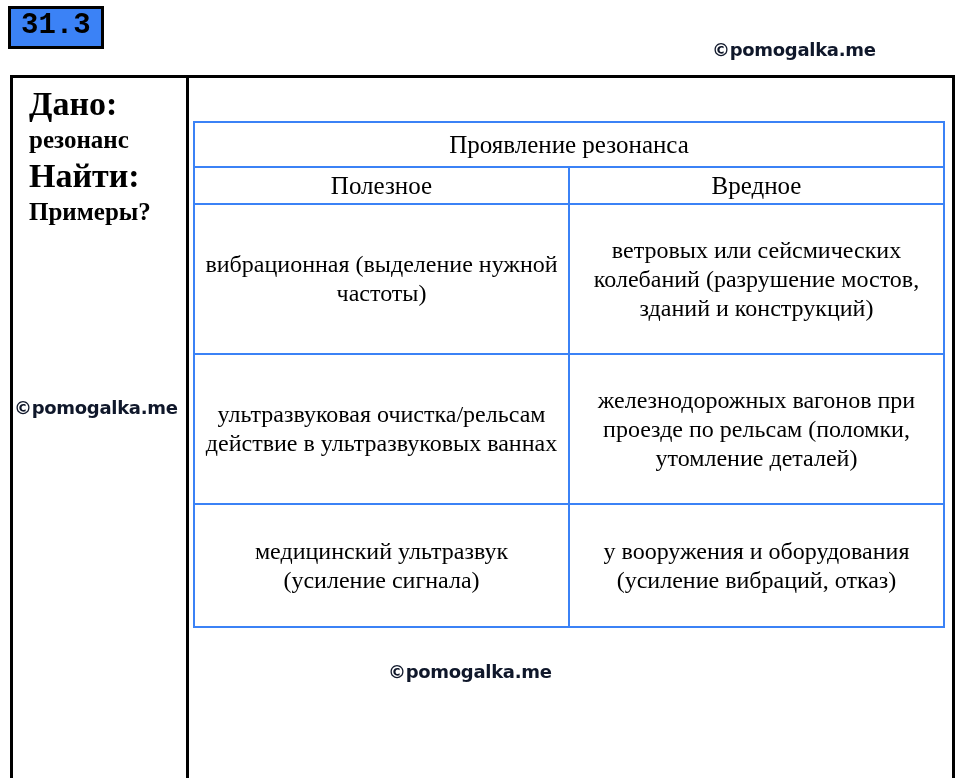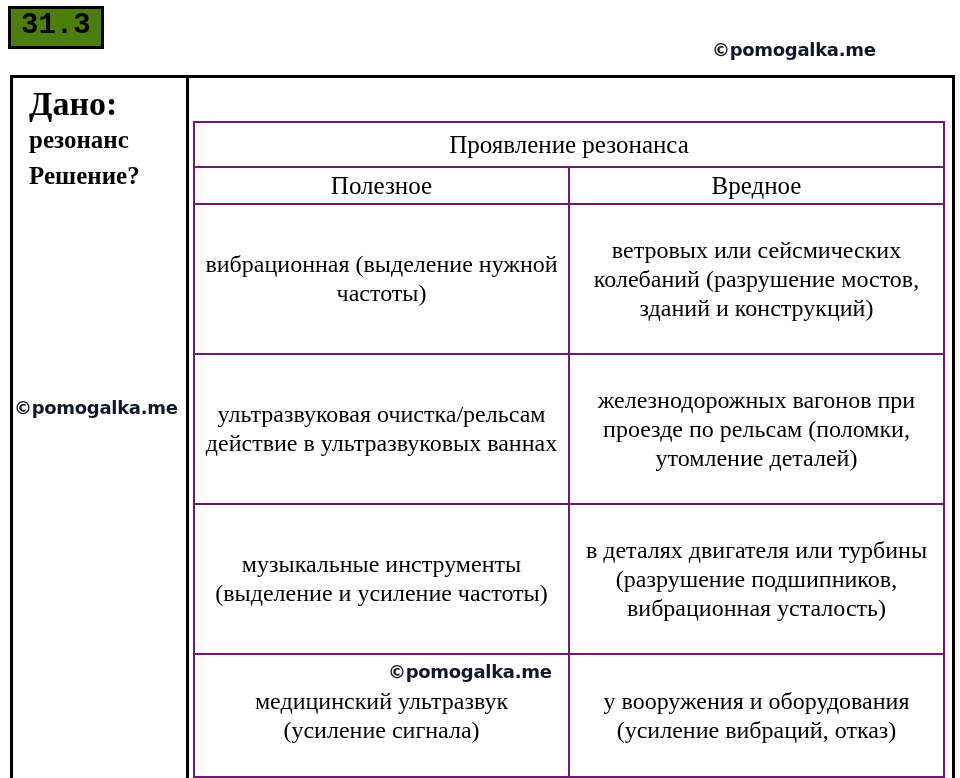--- a/index.html
+++ b/index.html
@@ -23,21 +23,21 @@
     position: absolute;
     left: 8px;
     top: 6px;
     border: 3px solid #000;
     padding: 0px 10px 3px 10px;
     font-family: "Liberation Mono", "DejaVu Sans Mono", monospace;
     font-weight: bold;
     font-size: 29px;
     line-height: 34px;
     letter-spacing: 0px;
-    background: #4d7c0f;
+    background: #3b82f6;
   }
 
   
   .watermark {
     position: absolute;
     font-family: "DejaVu Sans", "Liberation Sans", sans-serif;
     font-weight: bold;
     font-size: 18px;
     line-height: 20px;
     color: #0f172a;
@@ -89,21 +89,21 @@
   
   .res-table {
     position: absolute;
     left: 4px;
     top: 43px;
     width: 752px;
     border-collapse: collapse;
     table-layout: fixed;
   }
   .res-table td, .res-table th {
-    border: 2px solid #701a75;
+    border: 2px solid #3b82f6;
     text-align: center;
     vertical-align: middle;
     font-weight: normal;
     font-size: 24px;
     line-height: 29px;
     padding: 3px 6px;
   }
   .res-table th.head-span {
     height: 45px;
     font-size: 25px;
@@ -127,21 +127,22 @@
 
 <div class="watermark wm-left">©pomogalka.me</div>
 
 <div class="watermark wm-cell">©pomogalka.me</div>
 
 <div class="sheet">
 
   <div class="col-given">
     <div class="lbl-bold">Дано:</div>
     <div class="lbl-plain">резонанс</div>
-    <div class="lbl-plain">Решение?</div>
+    <div class="lbl-bold">Найти:</div>
+    <div class="lbl-plain">Примеры?</div>
   </div>
 
   <div class="col-solution">
 
     <table class="res-table">
       <thead>
         <tr>
           <th class="head-span" colspan="2">Проявление резонанса</th>
         </tr>
         <tr>
@@ -151,24 +152,20 @@
       </thead>
       <tbody>
         <tr class="row-body">
           <td>вибрационная (выделение нужной частоты)</td>
           <td>ветровых или сейсмических колебаний (разрушение мостов, зданий и конструкций)</td>
         </tr>
         <tr class="row-body">
           <td>ультразвуковая очистка/рельсам действие в ультразвуковых ваннах</td>
           <td>железнодорожных вагонов при проезде по рельсам (поломки, утомление деталей)</td>
         </tr>
-        <tr class="row-body">
-          <td>музыкальные инструменты (выделение и усиление частоты)</td>
-          <td>в деталях двигателя или турбины (разрушение подшипников, вибрационная усталость)</td>
-        </tr>
         <tr class="row-body row-last">
           <td>медицинский ультразвук (усиление сигнала)</td>
           <td>у вооружения и оборудования (усиление вибраций, отказ)</td>
         </tr>
       </tbody>
     </table>
   </div>
 </div>
 
 </body></html>

